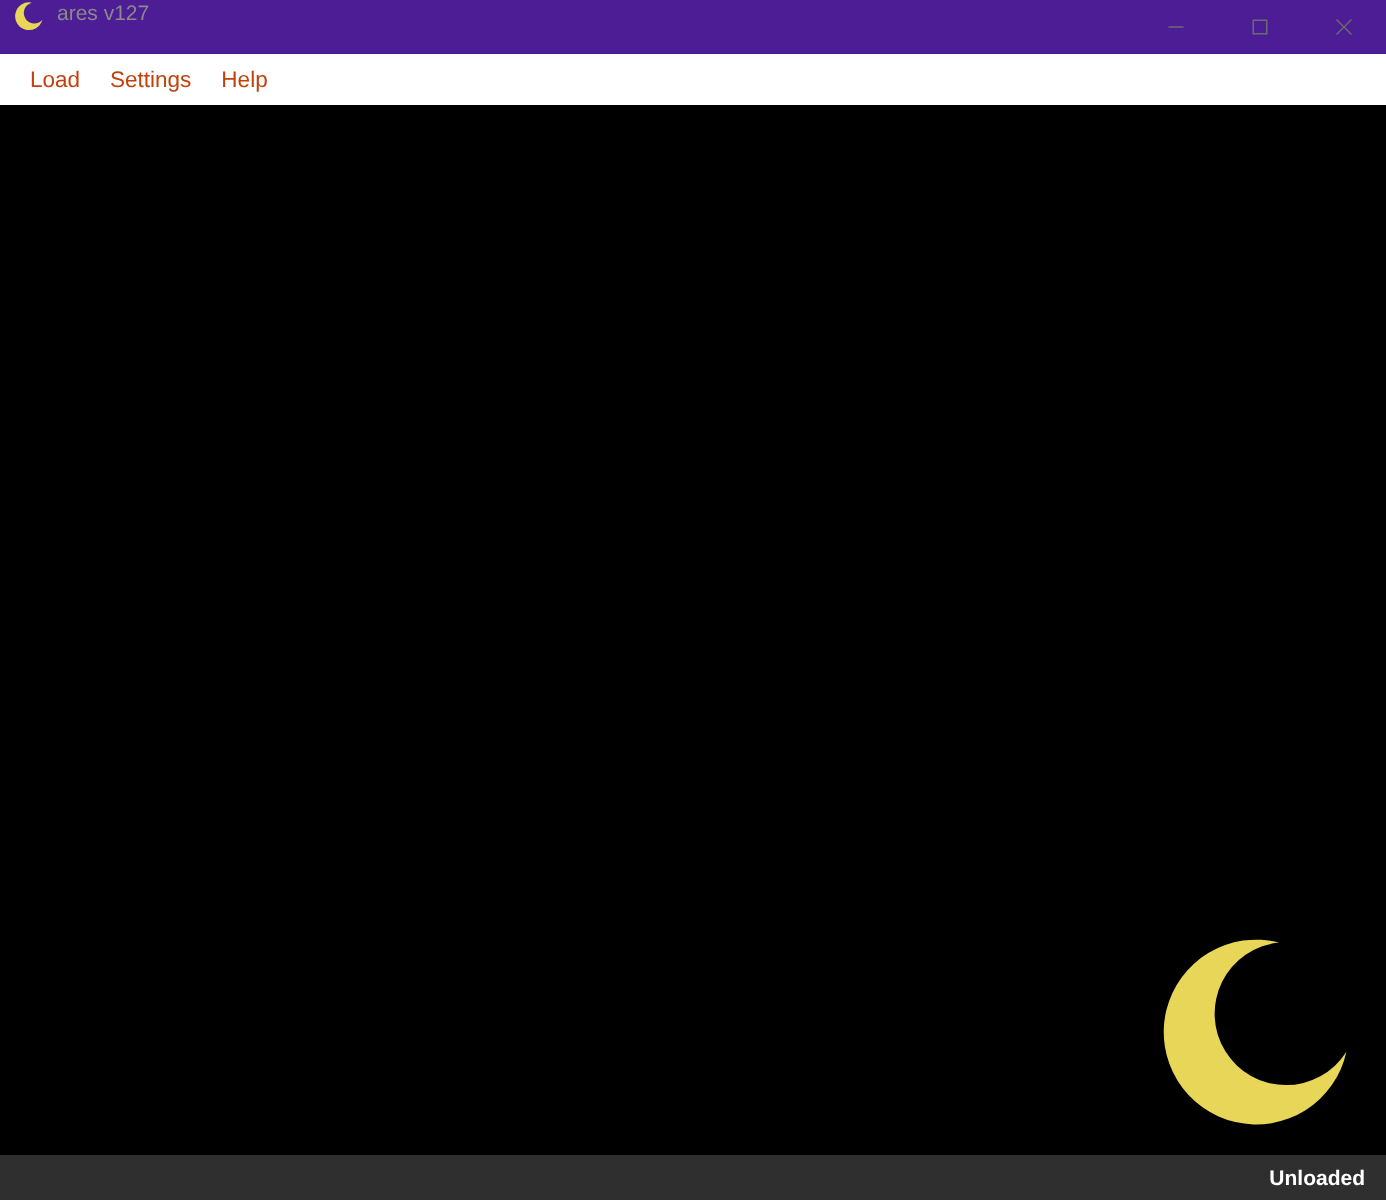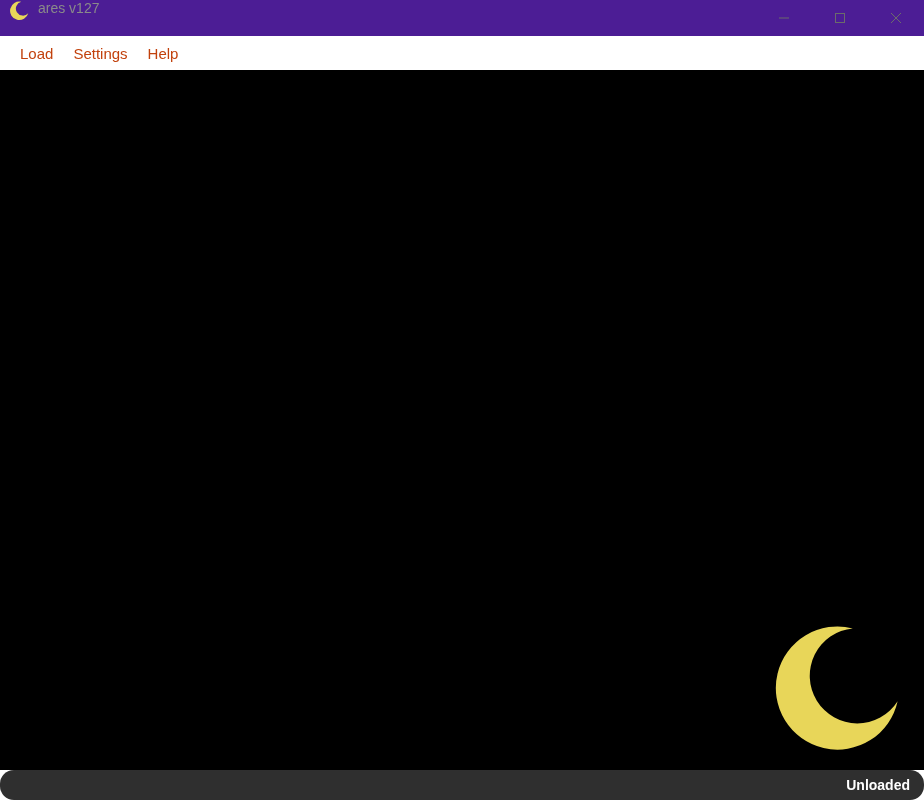--- a/index.html
+++ b/index.html
@@ -87,21 +87,20 @@
     .statusbar {
       height: 30px;
       background: #2f2f2f;
       color: #ffffff;
       display: flex;
       align-items: center;
       justify-content: flex-end;
       padding: 0 14px;
       font-size: 14px;
       font-weight: 700;
-      border-radius: 14px;
     }
   </style>
 </head>
 <body>
 
 <div class="titlebar">
   <span class="titlebar-icon">
     <svg viewBox="0 0 100 100">
       <path d="M 60 8 A 42 42 0 1 0 92 60 A 32 32 0 1 1 60 8 Z" fill="#e8d659"></path>
     </svg>

